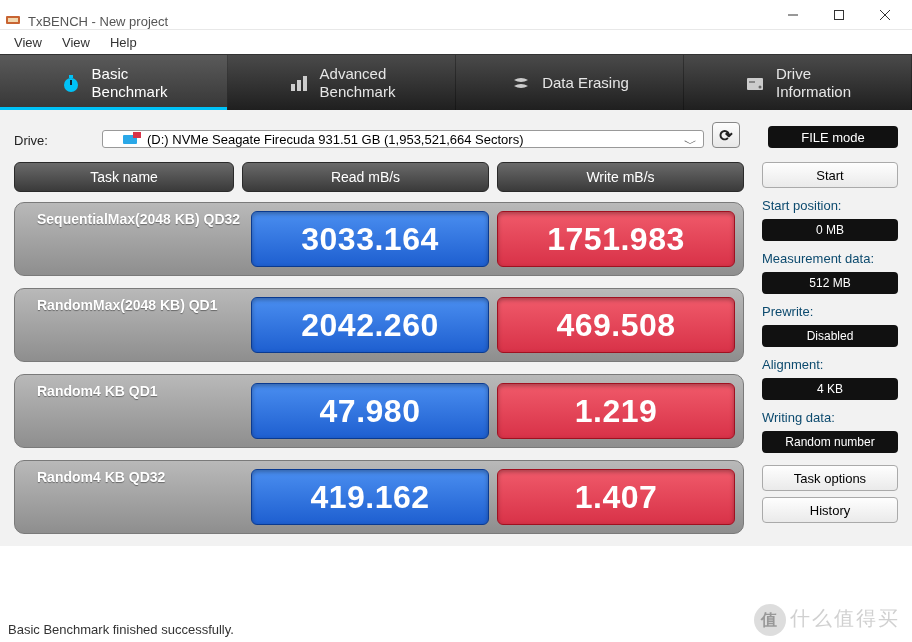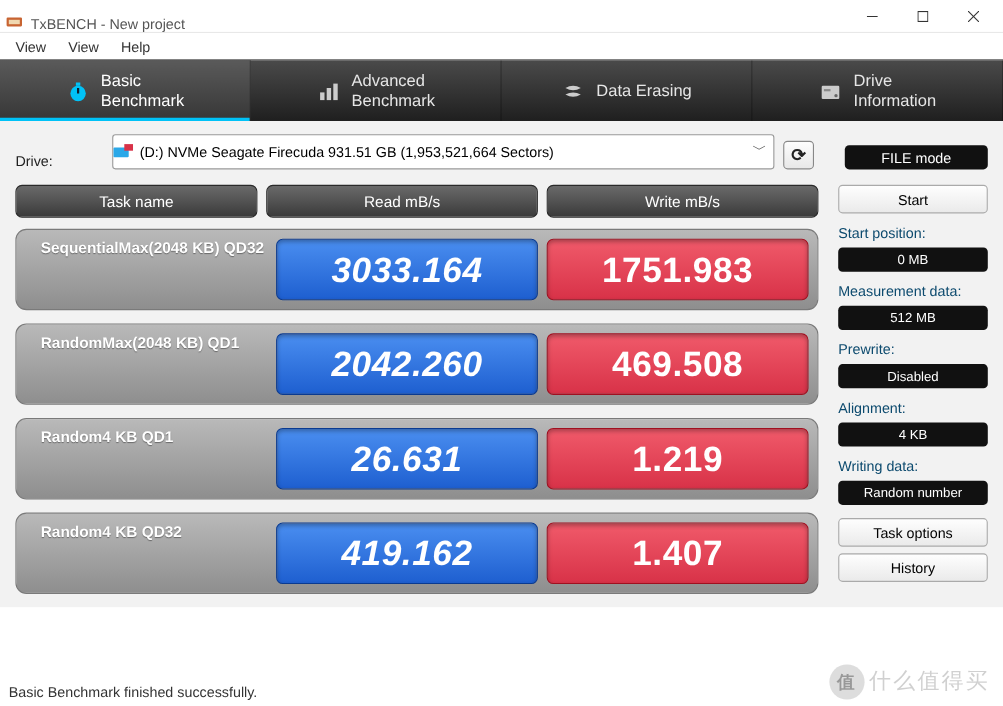--- a/index.html
+++ b/index.html
@@ -78,27 +78,27 @@
 .drive-row {
   padding: 12px 14px 6px 14px;
   display: flex;
   align-items: flex-end;
   gap: 8px;
   background: #f2f2f2;
 }
 .drive-label { font-size: 13px; color: #222; width: 80px; }
 .drive-select {
   flex: 1;
-  height: 32px;
+  height: 18px;
   border: 1px solid #999;
   border-radius: 3px;
   background: #fff;
   display: flex;
   align-items: center;
-  padding: 0 0;
+  padding: 0 20px;
   font-size: 13px;
   position: relative;
 }
 .drive-select .drv-icon { margin-right: 6px; display:inline-flex; }
 .drive-select .chev {
   position: absolute; right: 6px; top: 4px; color: #555;
 }
 .refresh-btn {
   width: 28px; height: 26px;
   border: 1px solid #888;
@@ -163,21 +163,21 @@
   height: 56px;
   border-radius: 6px;
   display:flex;align-items:center;justify-content:center;
   color:#fff;
   font-size: 32px;
   font-weight: bold;
   font-family: "Arial Black", Arial, sans-serif;
   letter-spacing: 0.5px;
   box-shadow: inset 0 2px 4px rgba(0,0,0,0.3);
 }
-.val-read { background: linear-gradient(#4a8ef0, #1e5fd0); border:1px solid #0a3a90;font-style:italic; }
+.val-read { background: linear-gradient(#4a8ef0, #1e5fd0); border:1px solid #0a3a90; }
 .val-write { background: linear-gradient(#f05a6a, #d83248); border:1px solid #a01020; }
 
 .sidebar {
   width: 136px;
   display: flex;
   flex-direction: column;
   gap: 6px;
 }
 .side-btn {
   height: 26px;
@@ -349,21 +349,21 @@
       </div>
       <div class="val-cell val-read">2042.260</div>
       <div class="val-cell val-write">469.508</div>
     </div>
 
     <div class="result-row">
       <div class="task-cell">
         <span>Random</span>
         <span class="l2">4 KB QD1</span>
       </div>
-      <div class="val-cell val-read">26.631</div>
+      <div class="val-cell val-read">47.980</div>
       <div class="val-cell val-write">1.219</div>
     </div>
 
     <div class="result-row">
       <div class="task-cell">
         <span>Random</span>
         <span class="l2">4 KB QD32</span>
       </div>
       <div class="val-cell val-read">419.162</div>
       <div class="val-cell val-write">1.407</div>

